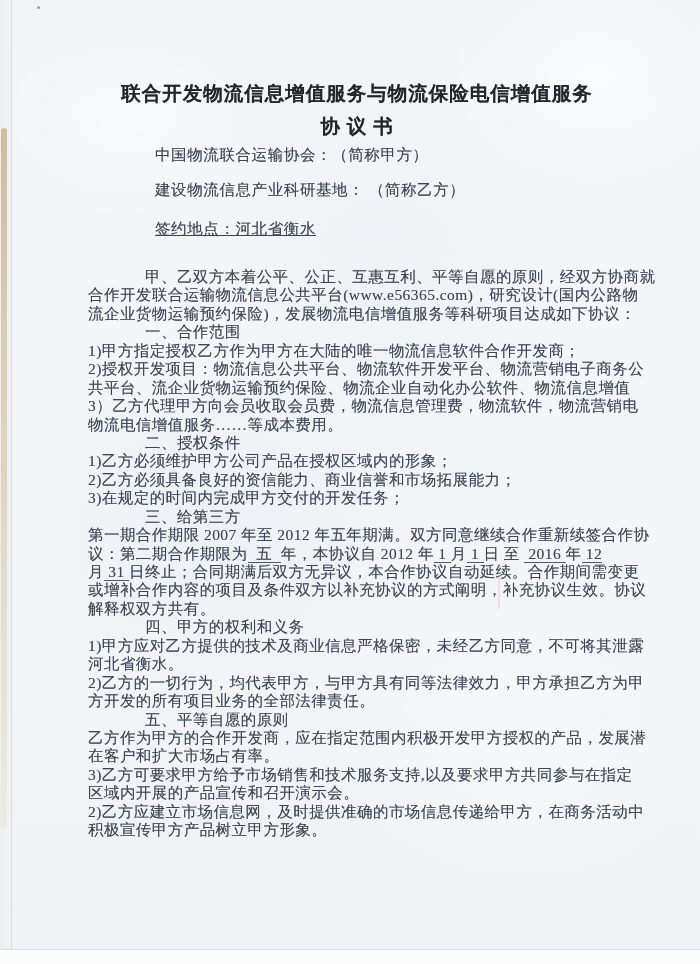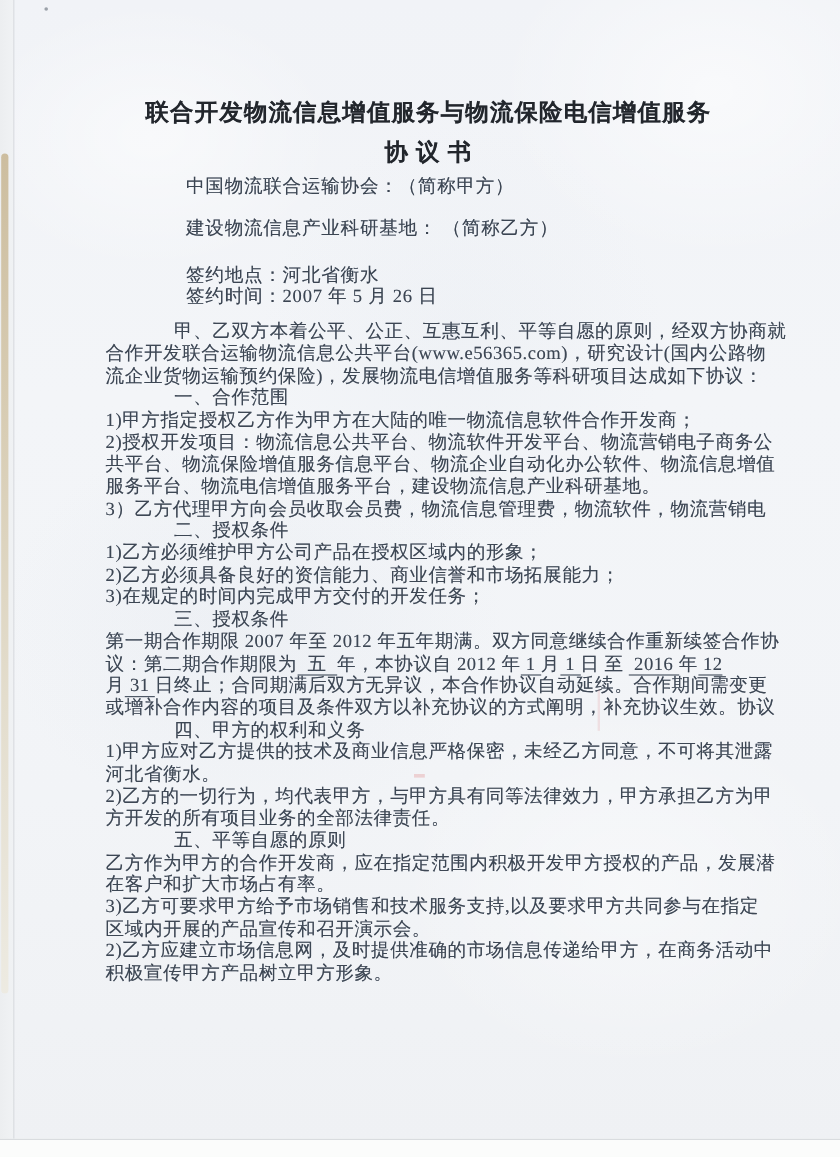--- a/index.html
+++ b/index.html
@@ -50,21 +50,21 @@
     white-space:pre;
   }
   .t1{top:80px;}
   .t2{top:113px;}
   .hline{
     position:absolute;left:155px;font-size:15.5px;letter-spacing:.6px;
     color:#3b4552;white-space:pre;text-shadow:0 0 .4px rgba(55,65,85,.45);
   }
   .party-a{top:145px;}
   .party-b{top:180px;}
-  .sign-place{top:219px;}
+  .sign-place{top:219px;text-decoration:underline;}
   .sign-time{top:237px;}
   .docbody{
     position:absolute;left:88px;top:268px;width:575px;
     font-size:15.5px;line-height:18.45px;letter-spacing:.45px;
     color:#3d4754;text-shadow:0 0 .4px rgba(55,65,85,.45);
   }
   .doc-line{white-space:pre;height:18.45px;}
   .doc-line.ind{padding-left:57px;}
   .blank{border-bottom:1.5px solid #4e5866;}
 </style>
@@ -73,41 +73,41 @@
 
 <div class="page">
   <div class="noise"></div>
 
   <div class="title t2">协 议 书</div>
   <div class="title t1">联合开发物流信息增值服务与物流保险电信增值服务</div>
 
   <div class="hline party-a">中国物流联合运输协会：（简称甲方）</div>
   <div class="hline party-b">建设物流信息产业科研基地： （简称乙方）</div>
   <div class="hline sign-place">签约地点：河北省衡水</div>
-  <div class="hline sign-time">签约时间：2007 年 5 月 26 日</div>
 
   <div class="docbody">
       <div class="doc-line ind"><span>甲、乙双方本着公平、公正、互惠互利、平等自愿的原则，经双方协商就</span></div>
       <div class="doc-line"><span>合作开发联合运输物流信息公共平台(www.e56365.com)，研究设计(国内公路物</span></div>
       <div class="doc-line"><span>流企业货物运输预约保险)，发展物流电信增值服务等科研项目达成如下协议：</span></div>
       <div class="doc-line ind"><span>一、合作范围</span></div>
       <div class="doc-line"><span>1)甲方指定授权乙方作为甲方在大陆的唯一物流信息软件合作开发商；</span></div>
       <div class="doc-line"><span>2)授权开发项目：物流信息公共平台、物流软件开发平台、物流营销电子商务公</span></div>
-      <div class="doc-line"><span>共平台、物流保险增值服务信息平台、物流企业自动化办公软件、物流信息增值</span></div>
-      <div class="doc-line"><span>服务平台、物流电信增值服务平台，建设物流信息产业科研基地。</span></div>
+      <div class="doc-line"><span>共平台、流企业货物运输预约保险、物流企业自动化办公软件、物流信息增值</span></div>
       <div class="doc-line"><span>3）乙方代理甲方向会员收取会员费，物流信息管理费，物流软件，物流营销电</span></div>
+      <div class="doc-line"><span>物流电信增值服务……等成本费用。</span></div>
       <div class="doc-line ind"><span>二、授权条件</span></div>
       <div class="doc-line"><span>1)乙方必须维护甲方公司产品在授权区域内的形象；</span></div>
       <div class="doc-line"><span>2)乙方必须具备良好的资信能力、商业信誉和市场拓展能力；</span></div>
       <div class="doc-line"><span>3)在规定的时间内完成甲方交付的开发任务；</span></div>
-      <div class="doc-line ind"><span>三、授权条件</span></div>
+      <div class="doc-line ind"><span>三、给第三方</span></div>
       <div class="doc-line"><span>第一期合作期限 2007 年至 2012 年五年期满。双方同意继续合作重新续签合作协</span></div>
       <div class="doc-line"><span>议：第二期合作期限为</span><span class="blank">  五  </span><span>年，本协议自 2012 年</span><span class="blank"> 1 </span><span>月</span><span class="blank"> 1 </span><span>日 至 </span><span class="blank"> 2016 </span><span>年</span><span class="blank"> 12</span></div>
       <div class="doc-line"><span>月</span><span class="blank"> 31 </span><span>日终止；合同期满后双方无异议，本合作协议自动延续。合作期间需变更</span></div>
       <div class="doc-line"><span>或增补合作内容的项目及条件双方以补充协议的方式阐明，补充协议生效。协议</span></div>
+      <div class="doc-line"><span>解释权双方共有。</span></div>
       <div class="doc-line ind"><span>四、甲方的权利和义务</span></div>
       <div class="doc-line"><span>1)甲方应对乙方提供的技术及商业信息严格保密，未经乙方同意，不可将其泄露</span></div>
       <div class="doc-line"><span>河北省衡水。</span></div>
       <div class="doc-line"><span>2)乙方的一切行为，均代表甲方，与甲方具有同等法律效力，甲方承担乙方为甲</span></div>
       <div class="doc-line"><span>方开发的所有项目业务的全部法律责任。</span></div>
       <div class="doc-line ind"><span>五、平等自愿的原则</span></div>
       <div class="doc-line"><span>乙方作为甲方的合作开发商，应在指定范围内积极开发甲方授权的产品，发展潜</span></div>
       <div class="doc-line"><span>在客户和扩大市场占有率。</span></div>
       <div class="doc-line"><span>3)乙方可要求甲方给予市场销售和技术服务支持,以及要求甲方共同参与在指定</span></div>
       <div class="doc-line"><span>区域内开展的产品宣传和召开演示会。</span></div>

